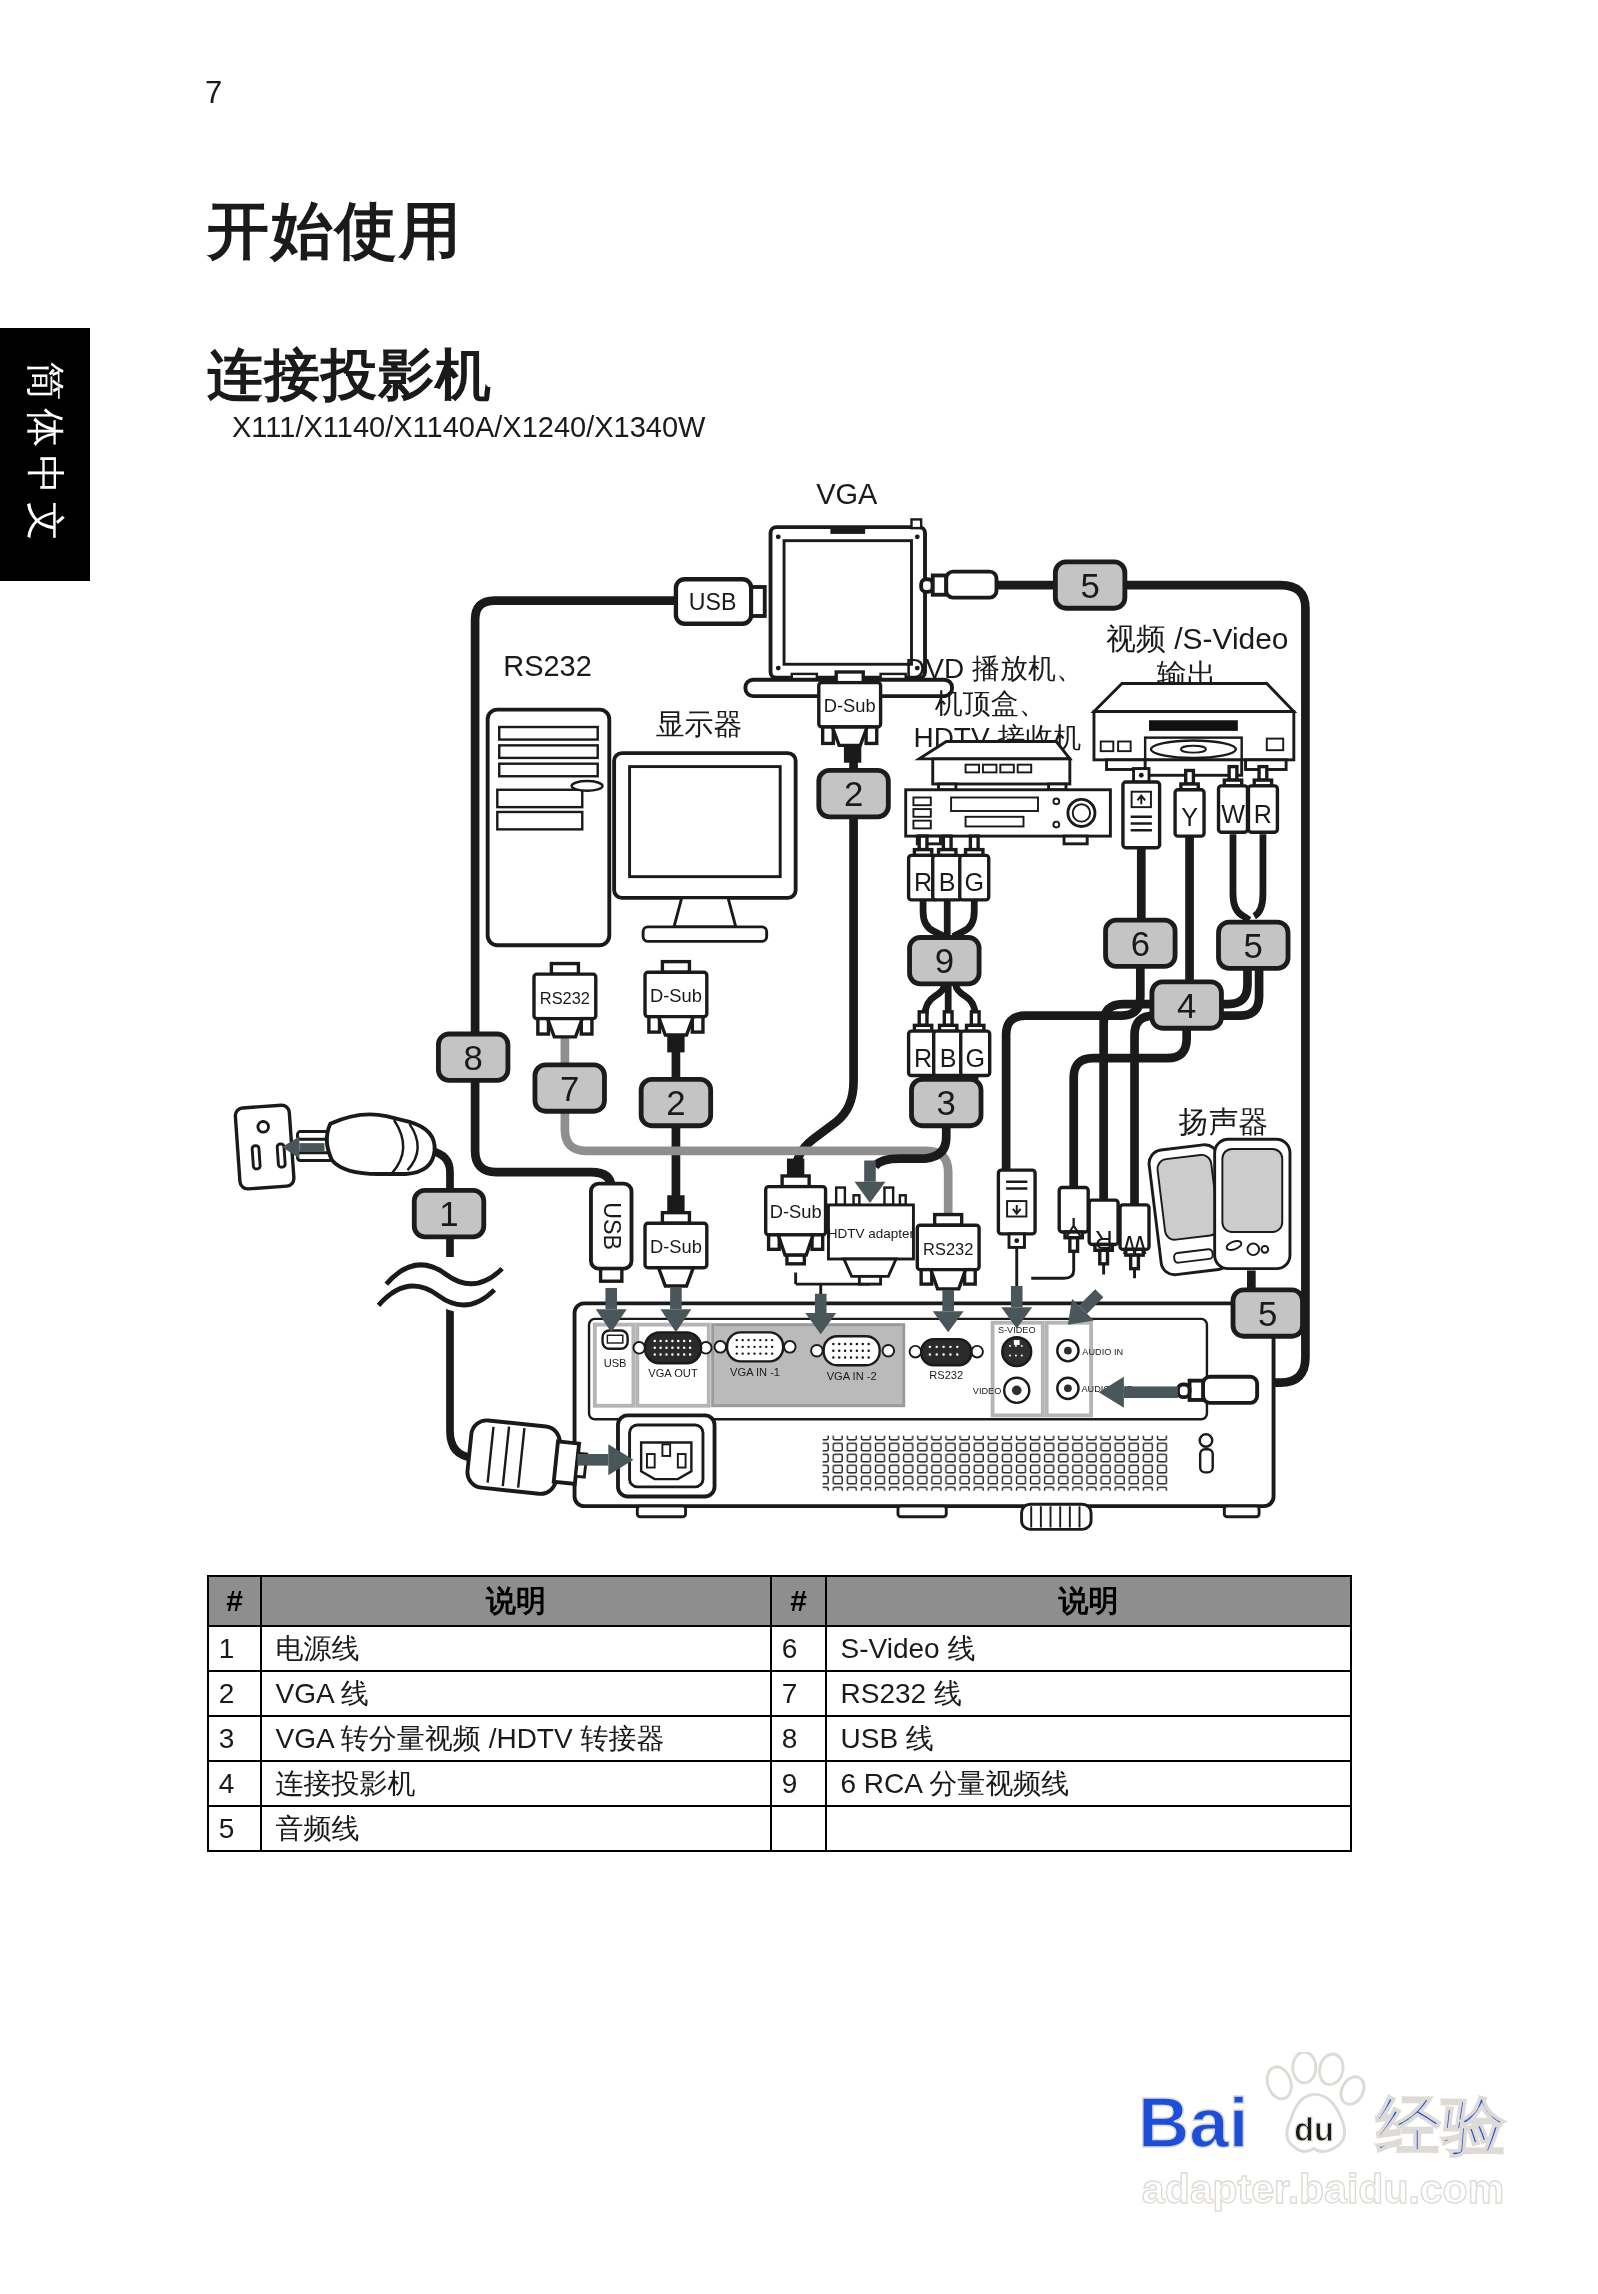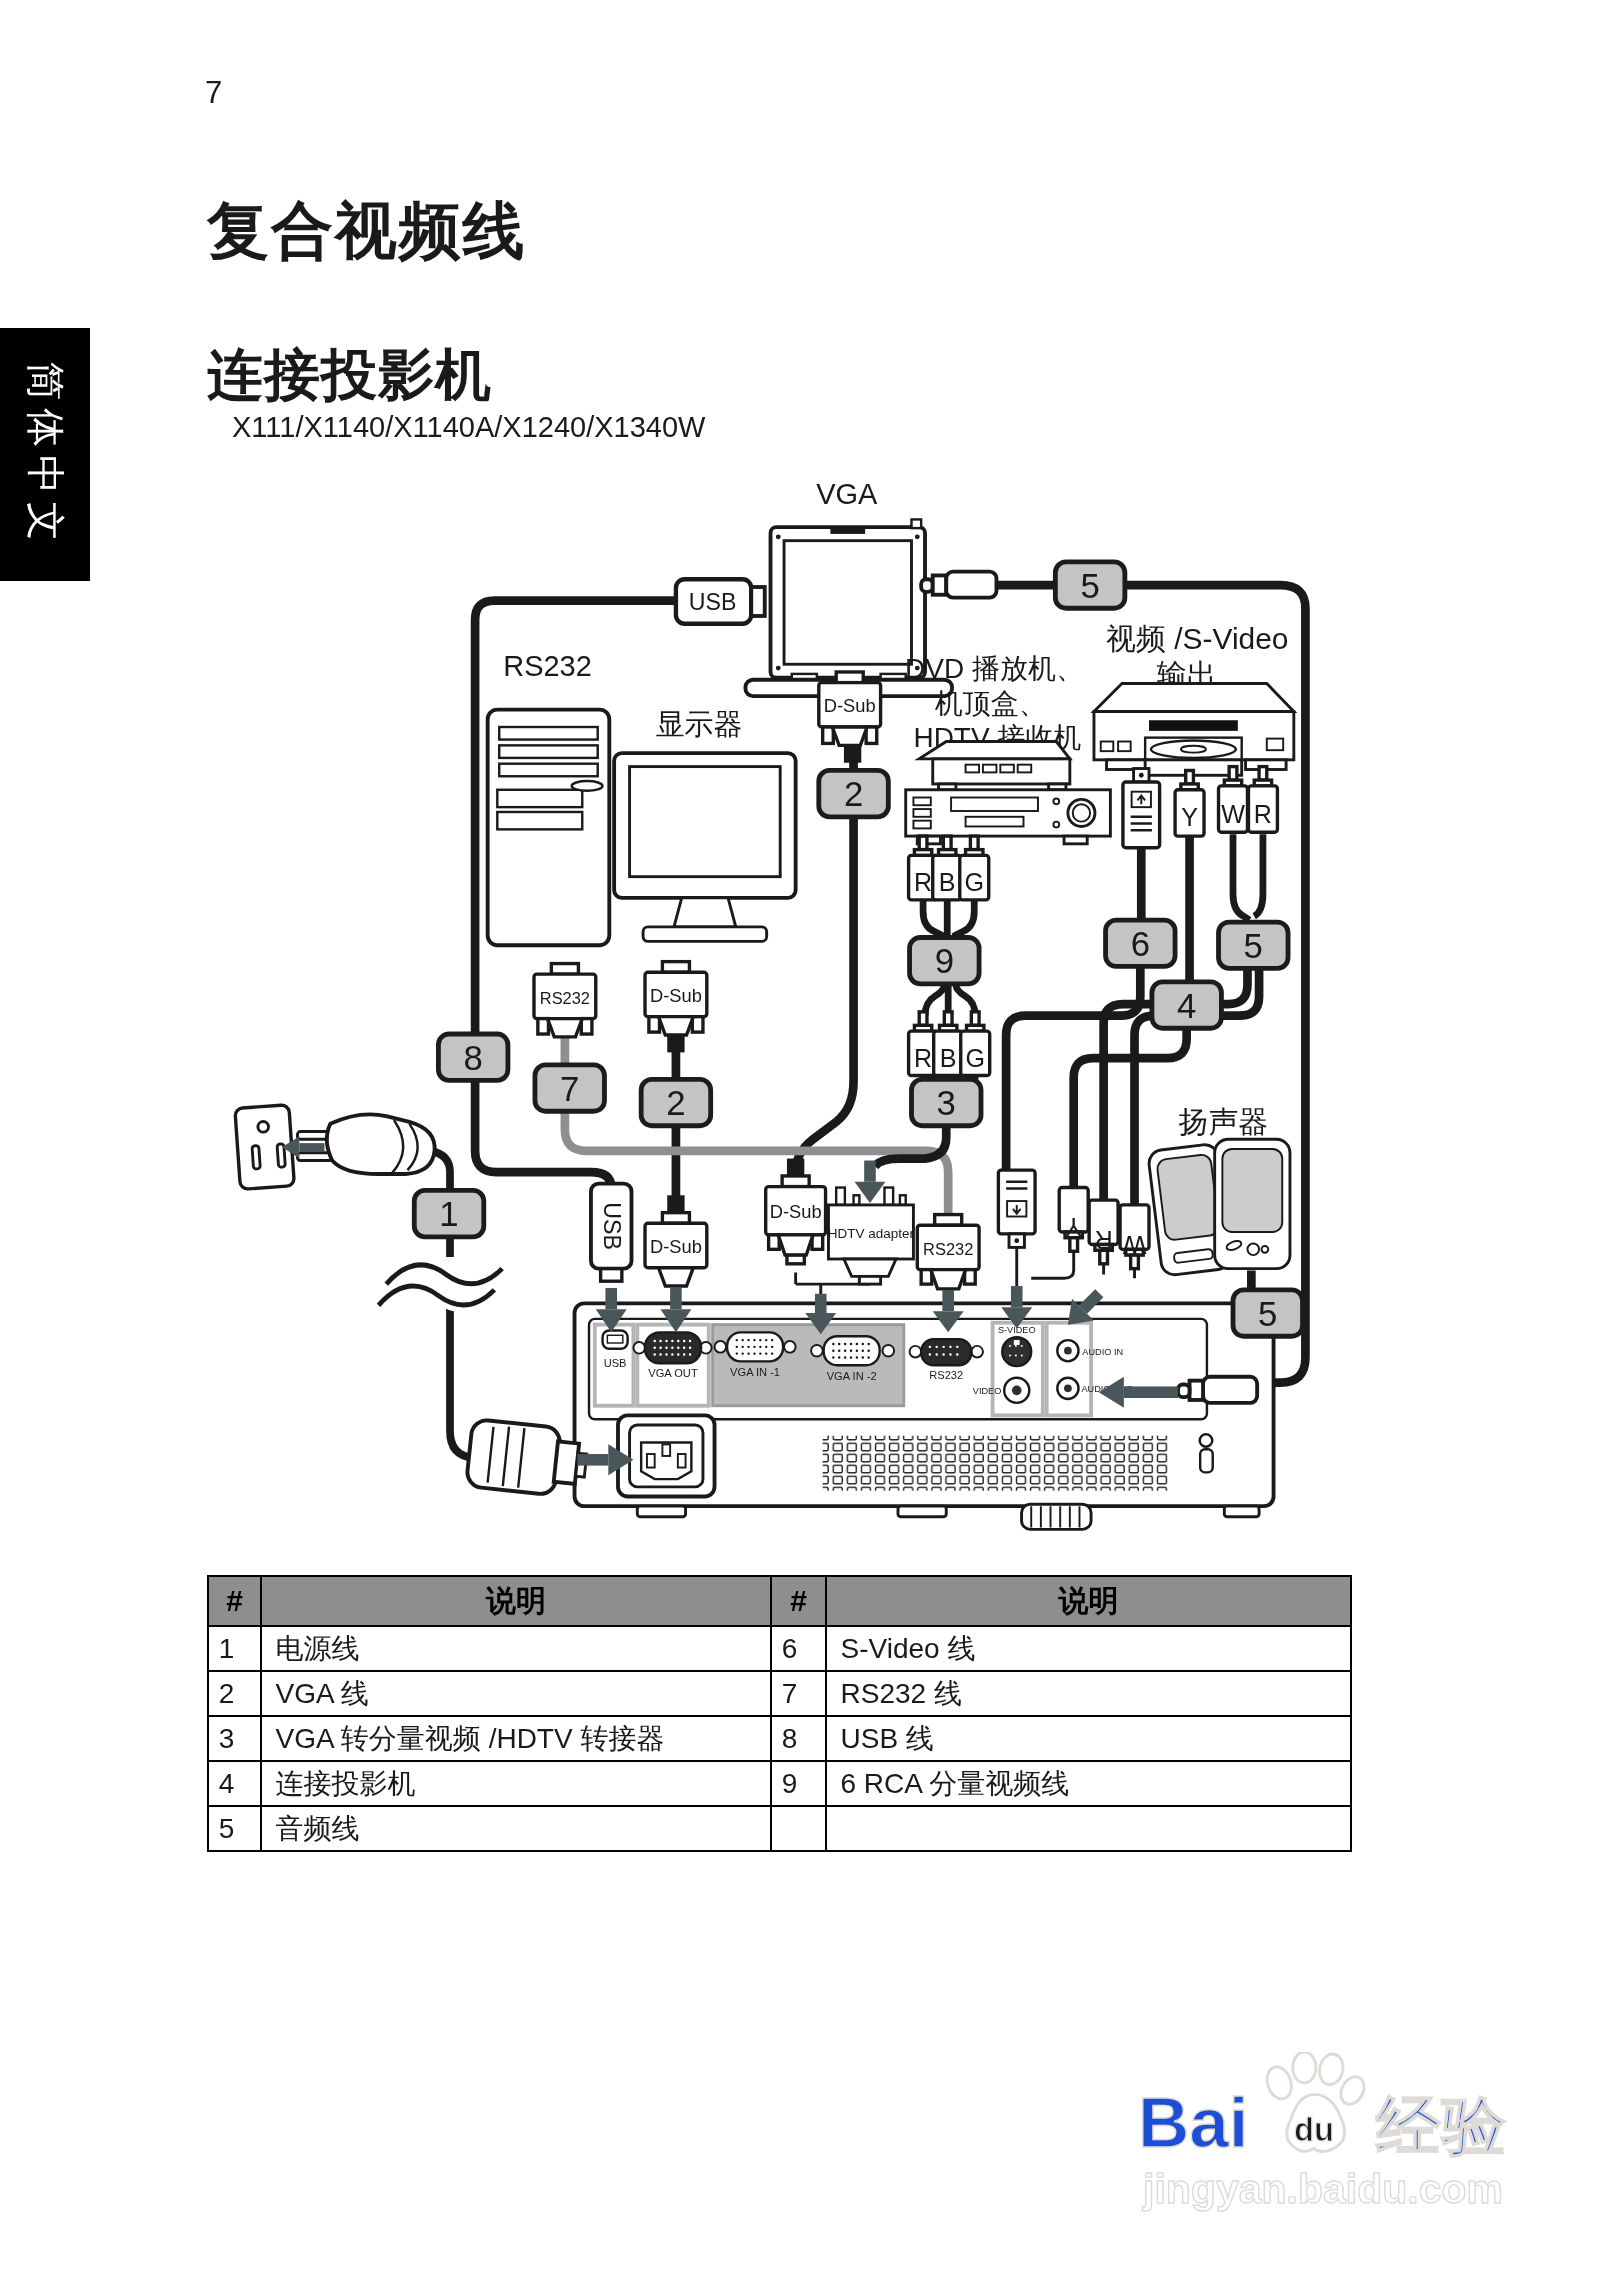--- a/index.html
+++ b/index.html
@@ -49,21 +49,21 @@
 <body>
 
 <div class="page">
 
   <div class="page-number">7</div>
 
   <div class="side-tab">
     <span>简体中文</span>
   </div>
 
-  <h1 class="title">复合视频线</h1>
+  <h1 class="title">开始使用</h1>
   <h2 class="subtitle">连接投影机</h2>
   <div class="models">X111/X1140/X1140A/X1240/X1340W</div>
 
   <svg class="diagram" viewBox="0 0 1656 2376">
     <defs>
       <pattern id="vent" width="14.6" height="11.4" patternUnits="userSpaceOnUse">
         <rect x="1.5" y="1.5" width="9.4" height="7.8" rx="1.5" fill="none" stroke="#1a1a1a" stroke-width="1.4"></rect>
       </pattern>
     </defs>
 
@@ -625,17 +625,17 @@
       <svg width="116" height="106" viewBox="0 0 120 110">
         <ellipse cx="26" cy="32" rx="12" ry="17" fill="#fff" stroke="#dedad5" stroke-width="3" transform="rotate(-18 26 32)"></ellipse>
         <ellipse cx="52" cy="16" rx="12" ry="16" fill="#fff" stroke="#dedad5" stroke-width="3"></ellipse>
         <ellipse cx="80" cy="18" rx="12" ry="16" fill="#fff" stroke="#dedad5" stroke-width="3" transform="rotate(12 80 18)"></ellipse>
         <ellipse cx="102" cy="40" rx="11" ry="15" fill="#fff" stroke="#dedad5" stroke-width="3" transform="rotate(28 102 40)"></ellipse>
         <path d="M38 70 Q46 44 63 44 Q80 44 90 68 Q100 90 84 99 Q70 107 62 100 Q52 107 42 99 Q28 90 38 70 Z" fill="#fff" stroke="#dedad5" stroke-width="3"></path>
         <text x="62" y="92" text-anchor="middle" font-size="34" font-weight="bold" fill="#fff" stroke="#dedad5" stroke-width="1.2">du</text>
       </svg>
       <span class="wm-text wm-cn">经验</span>
     </div>
-    <div class="wm-url">jingyan.baidu.com</div>
+    <div class="wm-url">adapter.baidu.com</div>
   </div>
 
 </div>
 
 
 </body></html>

